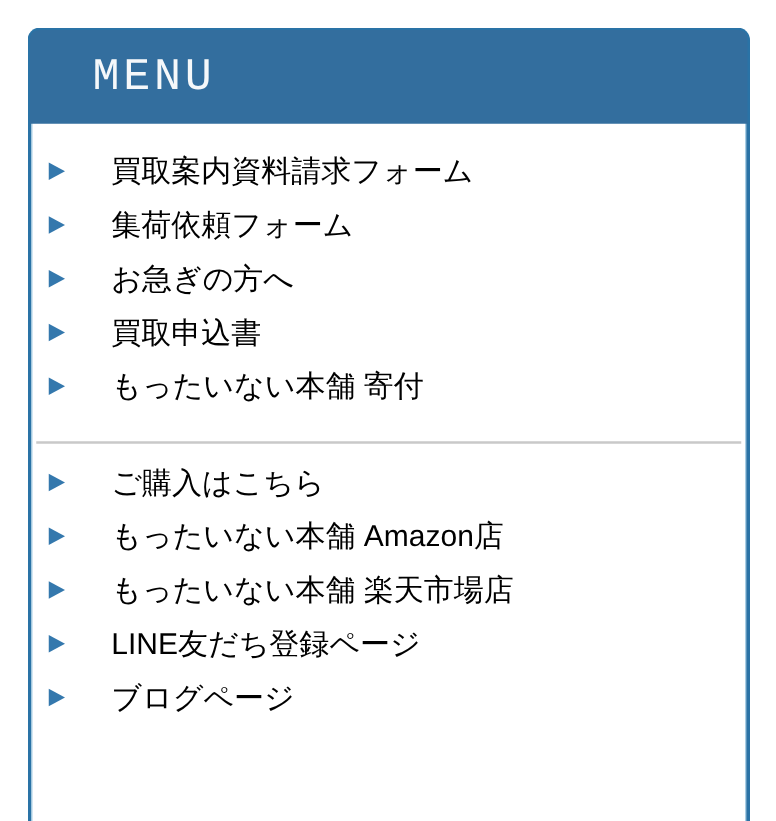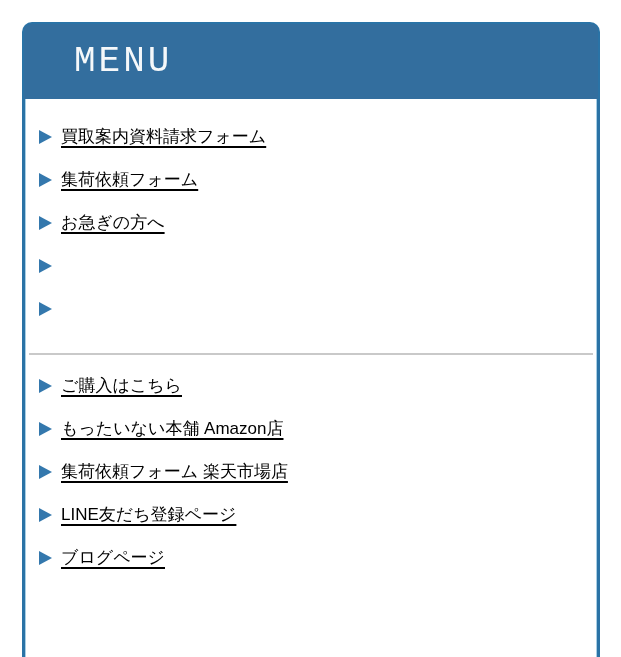--- a/index.html
+++ b/index.html
@@ -63,26 +63,26 @@
     height: 0;
     border-left: 13px solid var(--arrow_blue);
     border-top: 7px solid transparent;
     border-bottom: 7px solid transparent;
     margin-left: 3px;
     margin-right: 9px;
     flex: 0 0 auto;
   }
   .menu-link {
     color: var(--link_color);
-    font-size: 17px;
-    text-decoration: underline;
+    font-size: 24px;
     text-decoration-thickness: 2px;
     text-underline-offset: 4px;
     cursor: pointer;
     white-space: nowrap;
+    margin-left: 28px;
   }
   .divider {
     border: none;
     border-top: 2px solid var(--divider_gray);
     margin: 2px 4px 20px 4px;
   }
 </style>
 </head>
 <body>
 
@@ -99,40 +99,42 @@
     <li class="menu-item">
       <span class="arrow-icon"></span>
       <a class="menu-link">集荷依頼フォーム</a>
     </li>
     <li class="menu-item">
       <span class="arrow-icon"></span>
       <a class="menu-link">お急ぎの方へ</a>
     </li>
     <li class="menu-item">
       <span class="arrow-icon"></span>
+      <a class="menu-link">買取申込書</a>
     </li>
     <li class="menu-item">
       <span class="arrow-icon"></span>
+      <a class="menu-link">もったいない本舗 寄付</a>
     </li>
   </ul>
 
   <hr class="divider">
 
   <ul class="menu-list" style="padding-top: 0;">
     <li class="menu-item">
       <span class="arrow-icon"></span>
       <a class="menu-link">ご購入はこちら</a>
     </li>
     <li class="menu-item">
       <span class="arrow-icon"></span>
       <a class="menu-link">もったいない本舗 Amazon店</a>
     </li>
     <li class="menu-item">
       <span class="arrow-icon"></span>
-      <a class="menu-link">集荷依頼フォーム 楽天市場店</a>
+      <a class="menu-link">もったいない本舗 楽天市場店</a>
     </li>
     <li class="menu-item">
       <span class="arrow-icon"></span>
       <a class="menu-link">LINE友だち登録ページ</a>
     </li>
     <li class="menu-item">
       <span class="arrow-icon"></span>
       <a class="menu-link">ブログページ</a>
     </li>
   </ul>

